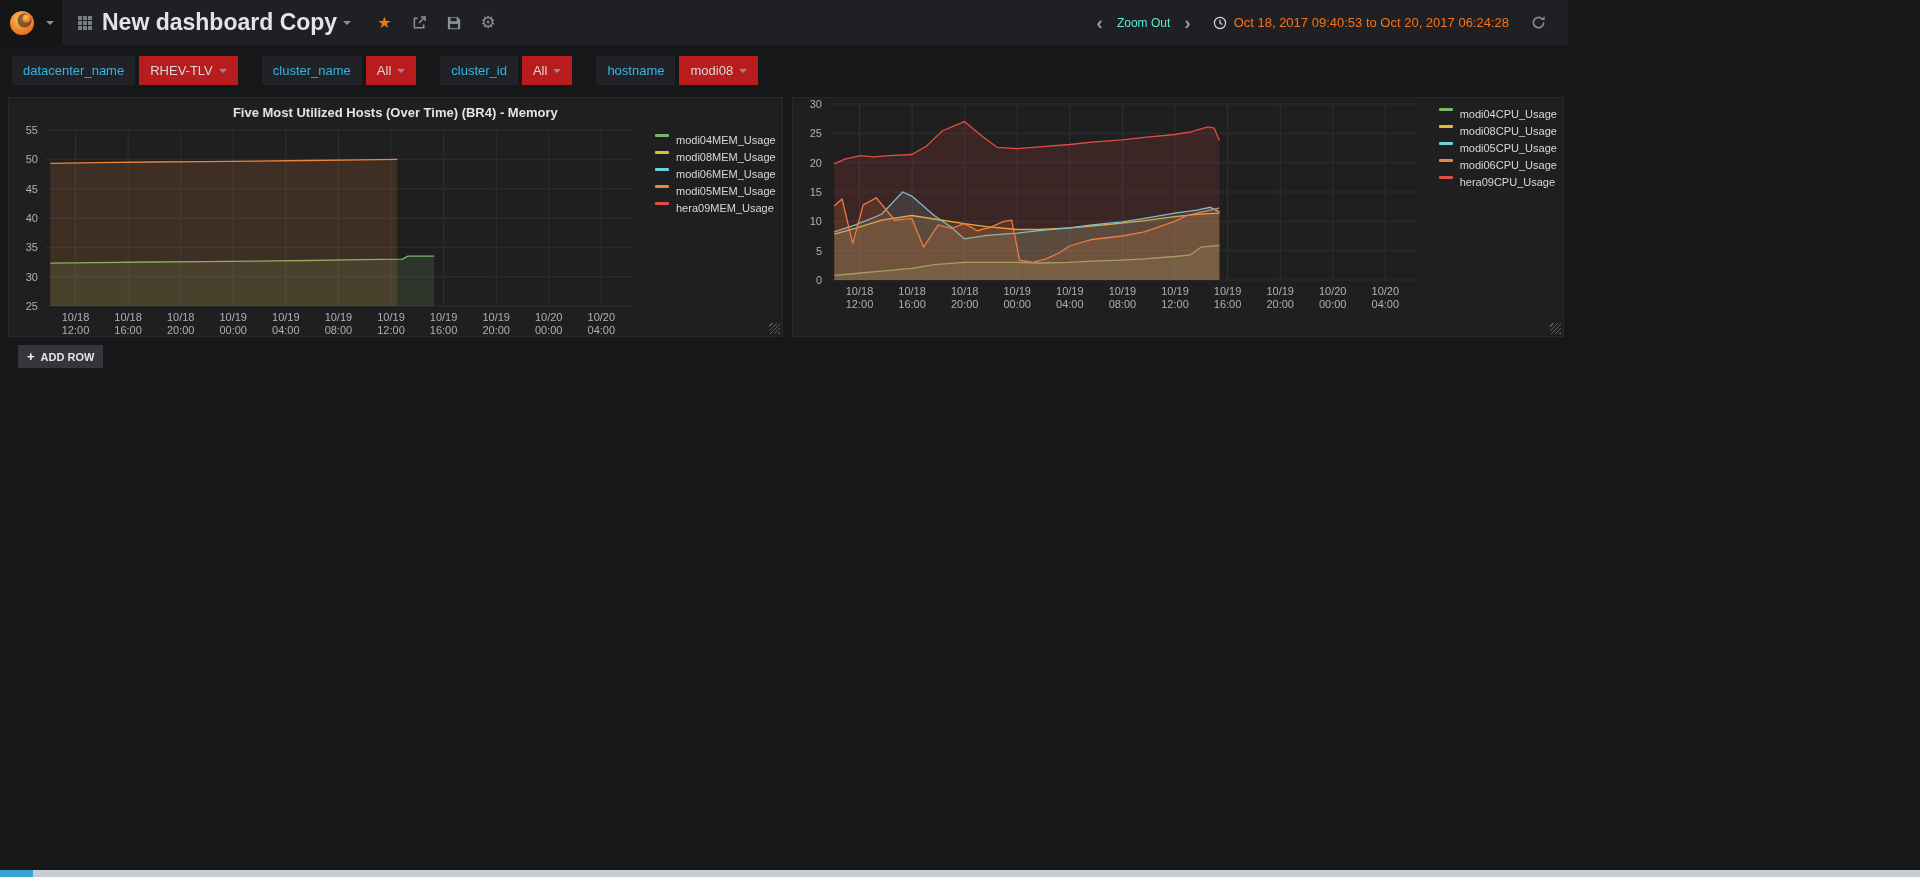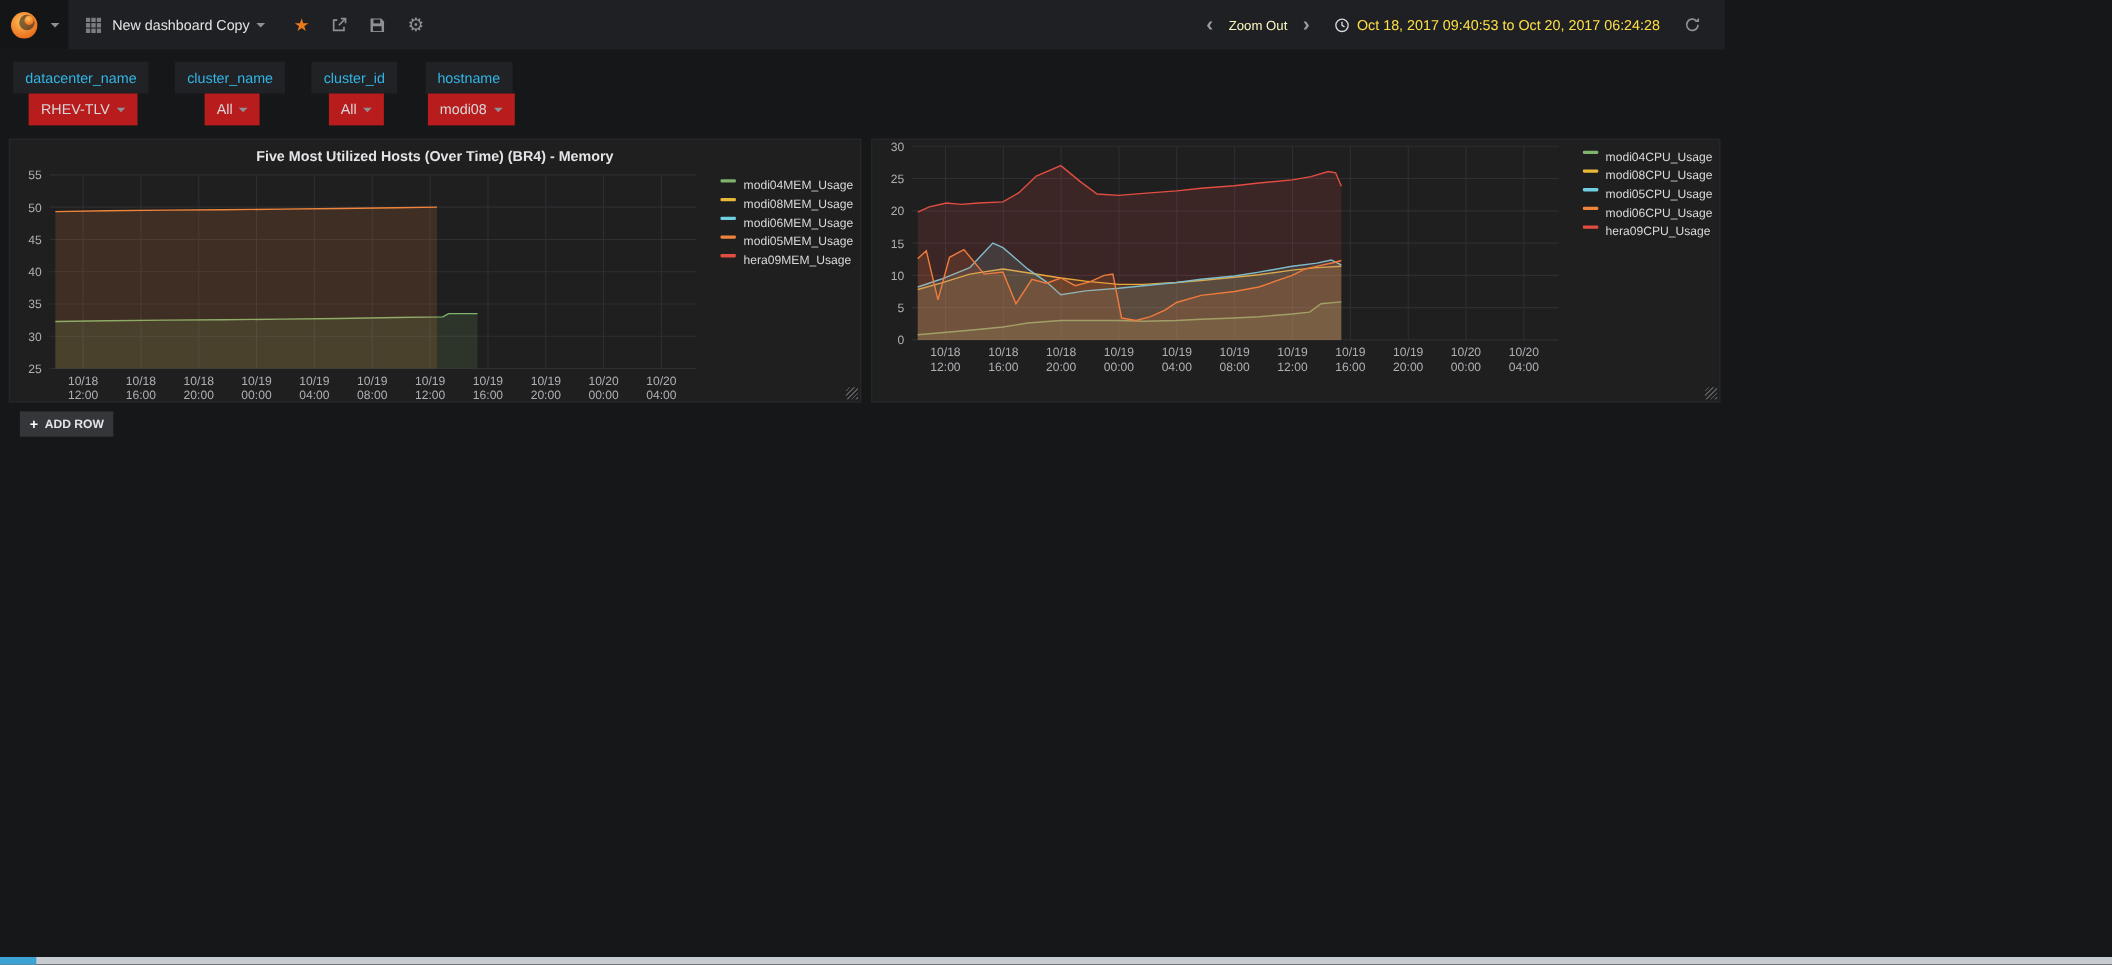--- a/index.html
+++ b/index.html
@@ -18,33 +18,33 @@
     width:62px; display:flex; align-items:center; justify-content:center; gap:5px;
     background:#141517; cursor:pointer;
   }
   .caret {
     display:inline-block; width:0; height:0;
     border-left:4px solid transparent; border-right:4px solid transparent;
     border-top:4px solid #8d9095; margin-left:6px;
   }
   .dash-title { display:flex; align-items:center; padding:0 16px; cursor:pointer; }
   .dash-title .grid-icon { margin-right:10px; }
-  .title-text { font-size:13px; color:#e3e4e6; }
+  .title-text { font-size:23px; color:#e3e4e6;font-weight:bold; }
   button { background:none; border:none; cursor:pointer; font-family:inherit; color:inherit; }
   .icon-btn { padding:0 10px; display:flex; align-items:center; color:#8d9095; }
   .star span { color:#eb7b18; font-size:16px; }
   .gear span { color:#8d9095; font-size:17px; }
   .chev span { color:#9a9da1; font-size:19px; font-weight:bold; line-height:1; }
   .nav-right { margin-left:auto; display:flex; align-items:center; padding-right:12px; }
-  .zoom-out { font-size:12px; color:#fef9c3; padding:0 4px; }
-  .time-btn { display:flex; align-items:center; gap:7px; font-size:13px; color:#fde047; padding:0 12px; }
+  .zoom-out { font-size:12px; color:#5eead4; padding:0 4px; }
+  .time-btn { display:flex; align-items:center; gap:7px; font-size:13px; color:#f97316; padding:0 12px; }
 
   
   .submenu { display:flex; align-items:center; gap:24px; padding:11px 12px; }
-  .var-group { display:flex; align-items:center;flex-direction:column; }
+  .var-group { display:flex; align-items:center; }
   .var-label {
     background:#202226; color:#33b5e5; font-size:13px;
     padding:7px 11px; white-space:nowrap;
   }
   .var-value {
     background:#b91c1c; color:#d8d9da; font-size:13px;
     padding:7px 11px; margin-left:4px; cursor:pointer; white-space:nowrap;
     display:inline-flex; align-items:center;
   }
 

